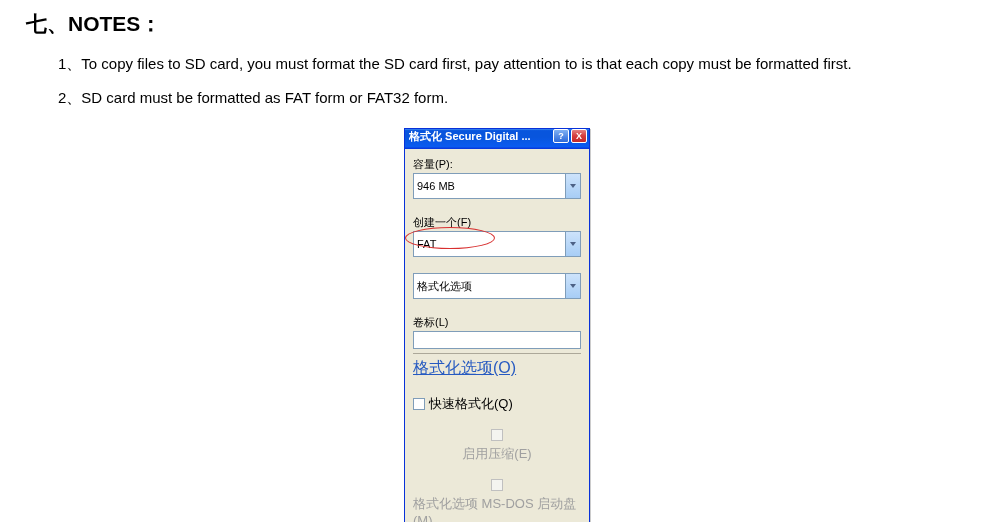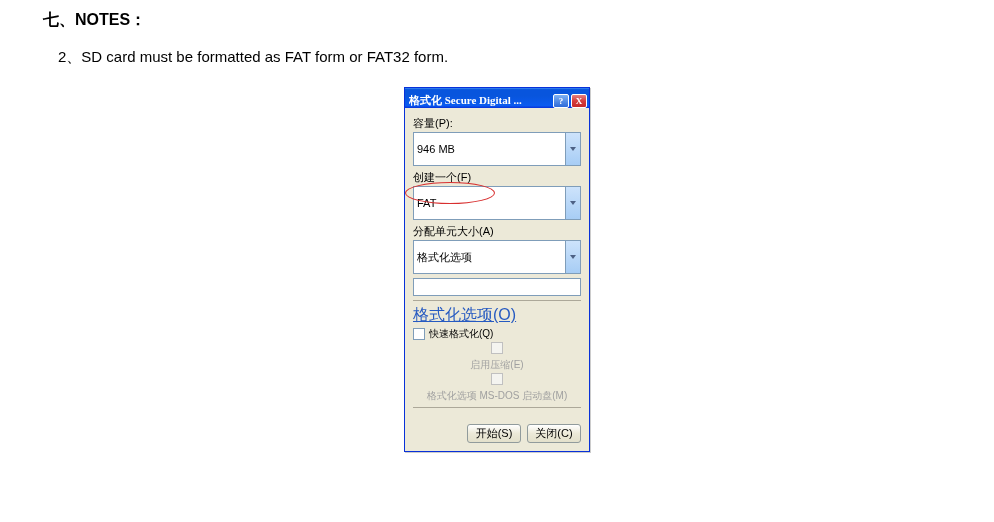--- a/index.html
+++ b/index.html
@@ -6,44 +6,43 @@
   body {
     margin: 0;
     padding: 0;
     width: 994px;
     height: 522px;
     font-family: Arial, "Microsoft YaHei", SimSun, sans-serif;
     background: #fff;
     color: #000;
   }
   .doc { padding: 10px 24px 0 24px; }
-  .heading { font-weight: bold; font-size: 16px; margin: 0 0 14px 19px; }
+  .heading { font-weight: bold; font-size: 21px; margin: 0 0 14px 2px; }
   .para { font-size: 15px; line-height: 1.6; text-align: justify; margin: 0 0 10px 0; }
   .para .indent { display: inline-block; width: 34px; }
   .dialog-wrap { width: 100%; display: flex; justify-content: center; margin-top: 18px; }
 
   
   .xp-dialog {
     width: 186px;
     border: 1px solid #0831d9;
     background: #ece9d8;
     font-family: Tahoma, SimSun, sans-serif;
     font-size: 11px;
     box-shadow: 1px 1px 0 rgba(0,0,0,0.2);
   }
   .xp-title {
     height: 20px;
     background: linear-gradient(to bottom, #3f8cf3 0%, #0855dd 8%, #0855dd 40%, #0a5bf0 88%, #0831d9 100%);
     color: #fff;
     display: flex;
-    align-items: flex-end;
+    align-items: flex-start;
     padding: 0 2px 0 4px;
     font-weight: bold;
     font-size: 11px;
-    font-family: Liberation Serif, serif;
   }
   .xp-title-text { flex: 1; white-space: nowrap; overflow: hidden; }
   .xp-title-btn {
     width: 16px; height: 14px;
     margin-left: 2px;
     background: linear-gradient(to bottom, #e48181 0%, #d53c3c 50%, #c42a2a 100%);
     border: 1px solid #fff;
     border-radius: 2px;
     color: #fff;
     font-size: 9px;
@@ -51,27 +50,27 @@
     text-align: center;
     font-weight: bold;
   }
   .xp-title-btn.help {
     background: linear-gradient(to bottom, #7fb1f3 0%, #2d6ad9 100%);
   }
   .xp-body { padding: 6px 8px 6px 8px; color: #000; }
   .xp-label { font-size: 11px; margin: 2px 0 1px 0; color: #000; }
   .xp-combo {
     position: relative;
-    width: 100%; height: 34px;
+    width: 100%; height: 26px;
     background: #fff;
     border: 1px solid #7f9db9;
     display: flex; align-items: center;
     padding: 0 0 0 3px;
     font-size: 11px;
-    margin-bottom: 4px;
+    margin-bottom: 16px;
   }
   .xp-combo .arrow {
     position: absolute; right: 0; top: 0; bottom: 0;
     width: 15px;
     background: linear-gradient(to bottom, #cde3fb 0%, #a7cdf5 100%);
     border-left: 1px solid #7f9db9;
     display: flex; align-items: center; justify-content: center;
   }
   .xp-combo .arrow::after {
     content: ""; width: 0; height: 0;
@@ -82,21 +81,21 @@
   .xp-input {
     width: 100%; height: 18px;
     background: #fff;
     border: 1px solid #7f9db9;
     padding: 0 3px;
     font-size: 11px;
     margin-bottom: 4px;
   }
   .xp-hr { border: none; border-top: 1px solid #aca899; margin: 4px 0 4px 0; }
   .xp-link { color: #265ac1; text-decoration: underline; font-size: 16px; }
-  .xp-check-row { display: flex; align-items: center; gap: 4px; font-size: 10px; margin: 1px 0; }
+  .xp-check-row { display: flex; align-items: center; gap: 4px; font-size: 13px; margin: 16px 0; }
   .xp-check-row.disabled { color: #a0a0a0; flex-direction: column; }
   .xp-checkbox {
     width: 12px; height: 12px; border: 1px solid #7f9db9; background: #fff;
   }
   .xp-check-row.disabled .xp-checkbox { border-color: #c0c0c0; background: #f4f4f0; }
   .xp-btn-row { display: flex; justify-content: flex-end; gap: 6px; padding: 6px 8px 8px 16px; }
   .xp-btn {
     min-width: 54px; height: 19px;
     background: linear-gradient(to bottom, #fff 0%, #ece9d8 50%, #e3e0cb 100%);
     border: 1px solid #919b9c;
@@ -113,20 +112,21 @@
     pointer-events: none;
   }
   .fs-wrap { position: relative; }
 </style>
 </head>
 <body>
 
 <div class="doc">
   <div class="heading">七、NOTES：</div>
 
+  <p class="para"><span class="indent"></span><span>1、To copy files to SD card, you must format the SD card first, pay attention to is that each copy must be formatted first.</span></p>
   <p class="para"><span class="indent"></span><span>2、SD card must be formatted as FAT form or FAT32 form.</span></p>
 
   <div class="dialog-wrap">
     <div class="xp-dialog">
       <div class="xp-title">
         <span class="xp-title-text">格式化 Secure Digital ...</span>
         <div class="xp-title-btn help">?</div>
         <div class="xp-title-btn">X</div>
       </div>
       <div class="xp-body">
@@ -138,26 +138,26 @@
 
         <div class="xp-label">创建一个(F)</div>
         <div class="fs-wrap">
           <div class="xp-combo">
             <span>FAT</span>
             <span class="arrow"></span>
           </div>
           <div class="circle-annot" style="left:-8px; top:-4px; width:90px; height:22px;"></div>
         </div>
 
-        <div class="xp-label">分配单元大小(A)</div>
         <div class="xp-combo">
           <span>格式化选项</span>
           <span class="arrow"></span>
         </div>
 
+        <div class="xp-label">卷标(L)</div>
         <div class="xp-input"></div>
 
         <hr class="xp-hr">
         <div class="xp-link">格式化选项(O)</div>
 
         <div class="xp-check-row">
           <span class="xp-checkbox"></span>
           <span>快速格式化(Q)</span>
         </div>
         <div class="xp-check-row disabled">

